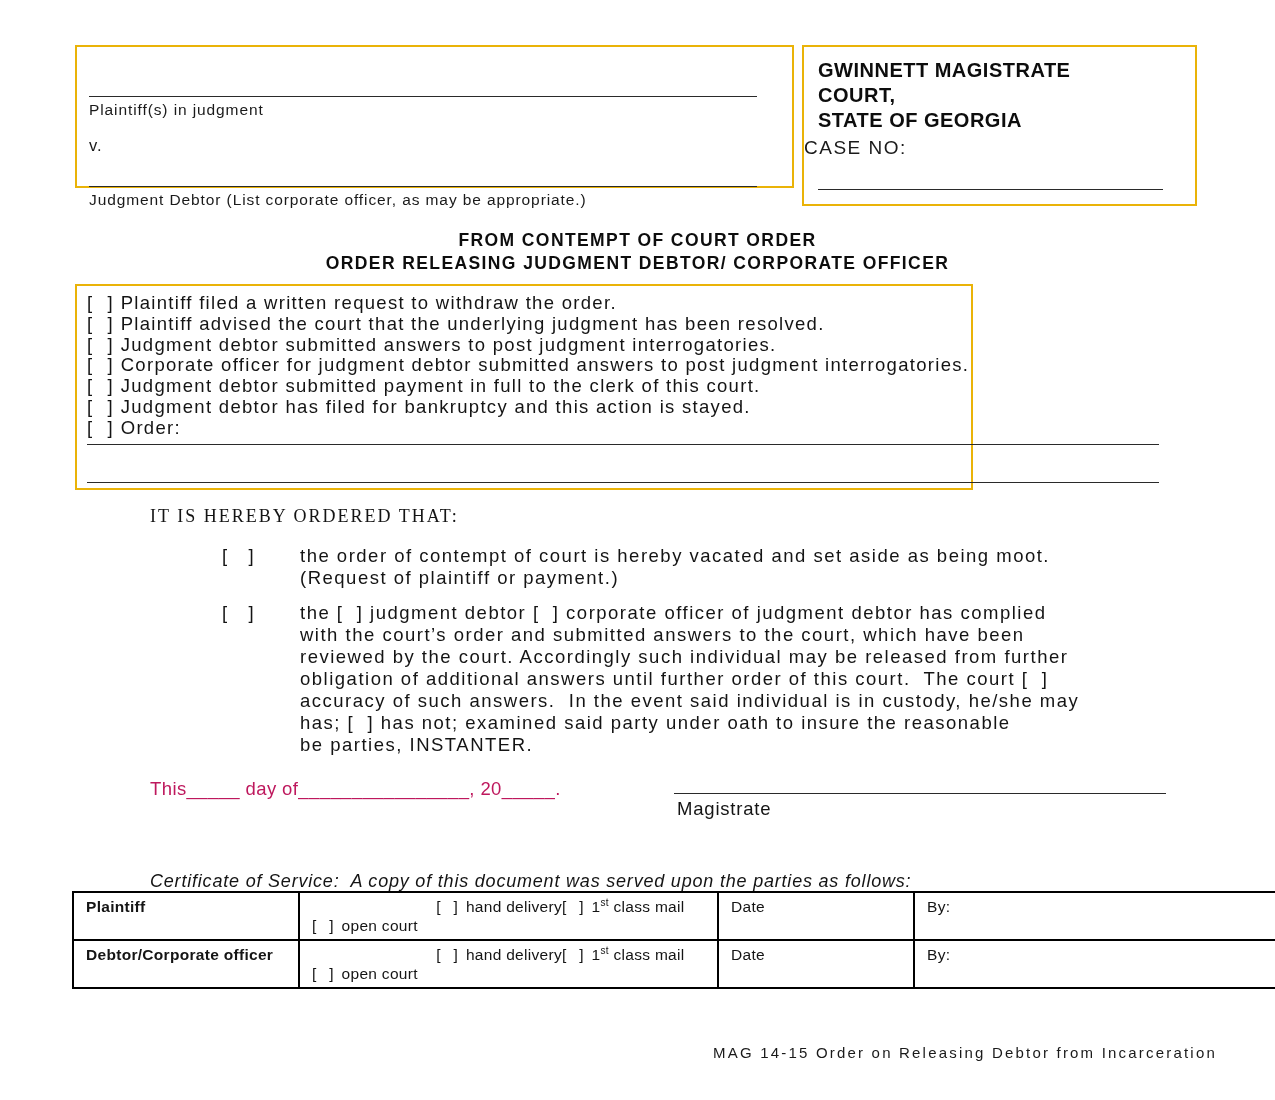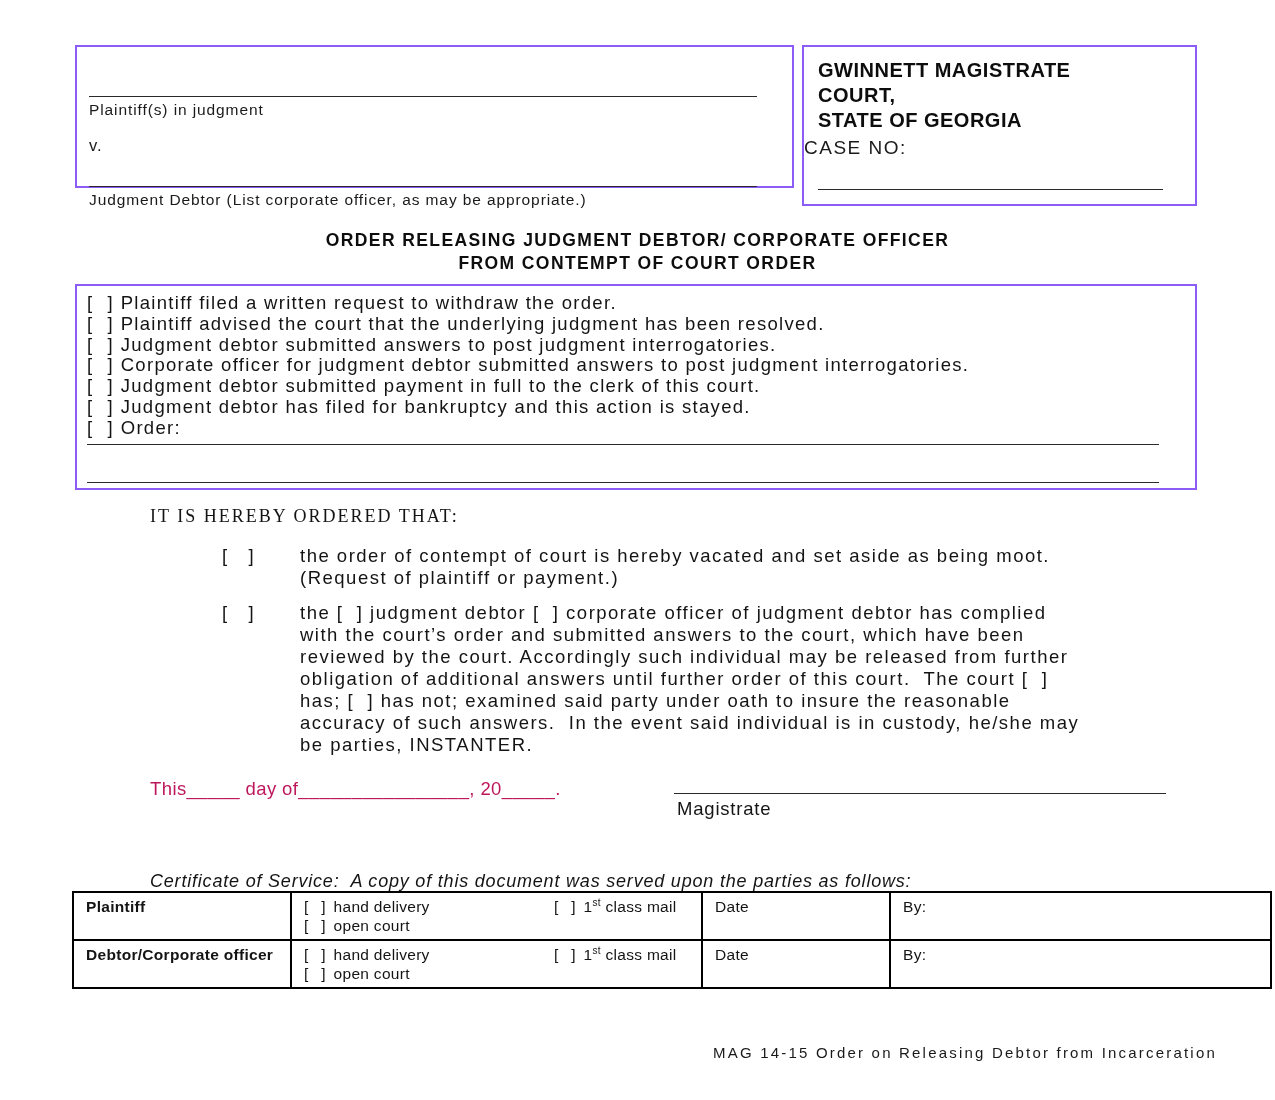--- a/index.html
+++ b/index.html
@@ -3,21 +3,21 @@
 <meta charset="utf-8">
 <style>
   html,body { margin:0; padding:0; background:#ffffff; }
   .page {
     position:relative; width:1275px; height:1100px; background:#fff;
     font-family:"Liberation Sans", sans-serif; color:#111; overflow:hidden;
   }
   .abs { position:absolute; }
 
   
-  .box { border:2px solid #8b5cf6; box-sizing:border-box; background:#fff; }
+  .box { border:2px solid #eab308; box-sizing:border-box; background:#fff; }
   .hl-label { font-size:15.5px; letter-spacing:0.9px; color:#1a1a1a; }
   .rule { height:0; border-bottom:1.6px solid #2a2a2a; }
 
   .court-name { font-size:20px; font-weight:bold; letter-spacing:0.5px; line-height:25px; color:#0d0d0d; }
   .case-no { font-size:19px; letter-spacing:1.5px; color:#1a1a1a; }
 
   .doc-title { width:1275px; text-align:center; font-size:17.5px; font-weight:bold; letter-spacing:1.4px; line-height:23px; color:#0d0d0d; }
 
   
   .grounds-box { padding:7px 8px 0 10px; }
@@ -27,26 +27,26 @@
   .order-heading { font-size:18px; letter-spacing:2px; color:#141414; }
   .order-par { font-size:18.5px; letter-spacing:1.5px; color:#141414; }
   .order-par .pline { line-height:22px; white-space:nowrap; }
 
   .date-text { font-size:18.5px; letter-spacing:0.4px; color:#be185d; }
   .mag-label { font-size:18.5px; letter-spacing:0.8px; color:#141414; }
 
   .cert-heading { font-size:18px; letter-spacing:0.8px; color:#141414; }
 
   table.svc { border-collapse:collapse; table-layout:fixed; }
-  table.svc td { border:2px solid #000; vertical-align:top; padding:5px 4px 4px 12px; font-size:15.5px; letter-spacing:0.3px; line-height:18.5px; color:#141414; }
+  table.svc td { border:2px solid #000; vertical-align:top; padding:5px 12px 4px 12px; font-size:15.5px; letter-spacing:0.3px; line-height:18.5px; color:#141414; }
   td.party { font-weight:bold; width:200px; }
   td.methods { width:393px; }
   td.datec { width:170px; }
   td.byc { width:363px; }
-  .m-slot1 { display:inline-block; width:250px; }
+  .m-slot1 { display:inline-block; width:250px;text-align:right; }
   sup { font-size:10px; vertical-align:super; line-height:0; }
 
   .footer { font-size:15px; letter-spacing:2.2px; color:#1a1a1a; }
 </style>
 </head>
 <body>
 
 <div class="page">
 
   <div class="abs box" style="left:75px; top:45px; width:719px; height:143px;">
@@ -61,25 +61,25 @@
     <div class="abs" style="left:14px; top:11px;">
       <div class="court-name">GWINNETT MAGISTRATE</div>
       <div class="court-name">COURT,</div>
       <div class="court-name">STATE OF GEORGIA</div>
     </div>
     <div class="abs case-no" style="left:0; top:90px;">CASE NO:</div>
     <div class="abs rule" style="left:14px; top:142px; width:345px;"></div>
   </div>
 
   <div class="abs doc-title" style="left:0; top:229px;">
+    <div>FROM CONTEMPT OF COURT ORDER</div>
     <div>ORDER RELEASING JUDGMENT DEBTOR/ CORPORATE OFFICER</div>
-    <div>FROM CONTEMPT OF COURT ORDER</div>
   </div>
 
-  <div class="abs box grounds-box" style="left:75px; top:284px; width:1122px; height:206px;">
+  <div class="abs box grounds-box" style="left:75px; top:284px; width:898px; height:206px;">
     <div class="ground-item"><span class="cb">[&nbsp;&nbsp;&nbsp;]</span><span>Plaintiff filed a written request to withdraw the order.</span></div>
     <div class="ground-item"><span class="cb">[&nbsp;&nbsp;&nbsp;]</span><span>Plaintiff advised the court that the underlying judgment has been resolved.</span></div>
     <div class="ground-item"><span class="cb">[&nbsp;&nbsp;&nbsp;]</span><span>Judgment debtor submitted answers to post judgment interrogatories.</span></div>
     <div class="ground-item"><span class="cb">[&nbsp;&nbsp;&nbsp;]</span><span>Corporate officer for judgment debtor submitted answers to post judgment interrogatories.</span></div>
     <div class="ground-item"><span class="cb">[&nbsp;&nbsp;&nbsp;]</span><span>Judgment debtor submitted payment in full to the clerk of this court.</span></div>
     <div class="ground-item"><span class="cb">[&nbsp;&nbsp;&nbsp;]</span><span>Judgment debtor has filed for bankruptcy and this action is stayed.</span></div>
     <div class="ground-item"><span class="cb">[&nbsp;&nbsp;&nbsp;]</span><span>Order:</span></div>
     <div class="abs rule" style="left:10px; top:158px; width:1072px;"></div>
     <div class="abs rule" style="left:10px; top:196px; width:1072px;"></div>
   </div>
@@ -94,22 +94,22 @@
     </div>
   </div>
 
   <div>
     <span class="abs order-par cb" style="left:222px; top:602px; margin:0;">[&nbsp;&nbsp;&nbsp;]</span>
     <div class="abs order-par" style="left:300px; top:602px;">
       <div class="pline">the [&nbsp;&nbsp;] judgment debtor [&nbsp;&nbsp;] corporate officer of judgment debtor has complied</div>
       <div class="pline">with the court’s order and submitted answers to the court, which have been</div>
       <div class="pline">reviewed by the court. Accordingly such individual may be released from further</div>
       <div class="pline">obligation of additional answers until further order of this court.&nbsp; The court [&nbsp;&nbsp;]</div>
+      <div class="pline">accuracy of such answers.&nbsp; In the event said individual is in custody, he/she may</div>
       <div class="pline">has; [&nbsp;&nbsp;] has not; examined said party under oath to insure the reasonable</div>
-      <div class="pline">accuracy of such answers.&nbsp; In the event said individual is in custody, he/she may</div>
       <div class="pline">be parties, INSTANTER.</div>
     </div>
   </div>
 
   <div class="abs date-text" style="left:150px; top:778px;">This_____ day of________________, 20_____.</div>
   <div class="abs rule" style="left:674px; top:793px; width:492px;"></div>
   <div class="abs mag-label" style="left:677px; top:798px;">Magistrate</div>
 
   <div class="abs cert-heading" style="left:150px; top:871px;font-style:italic;">Certificate of Service:&nbsp; A copy of this document was served upon the parties as follows:</div>
 

